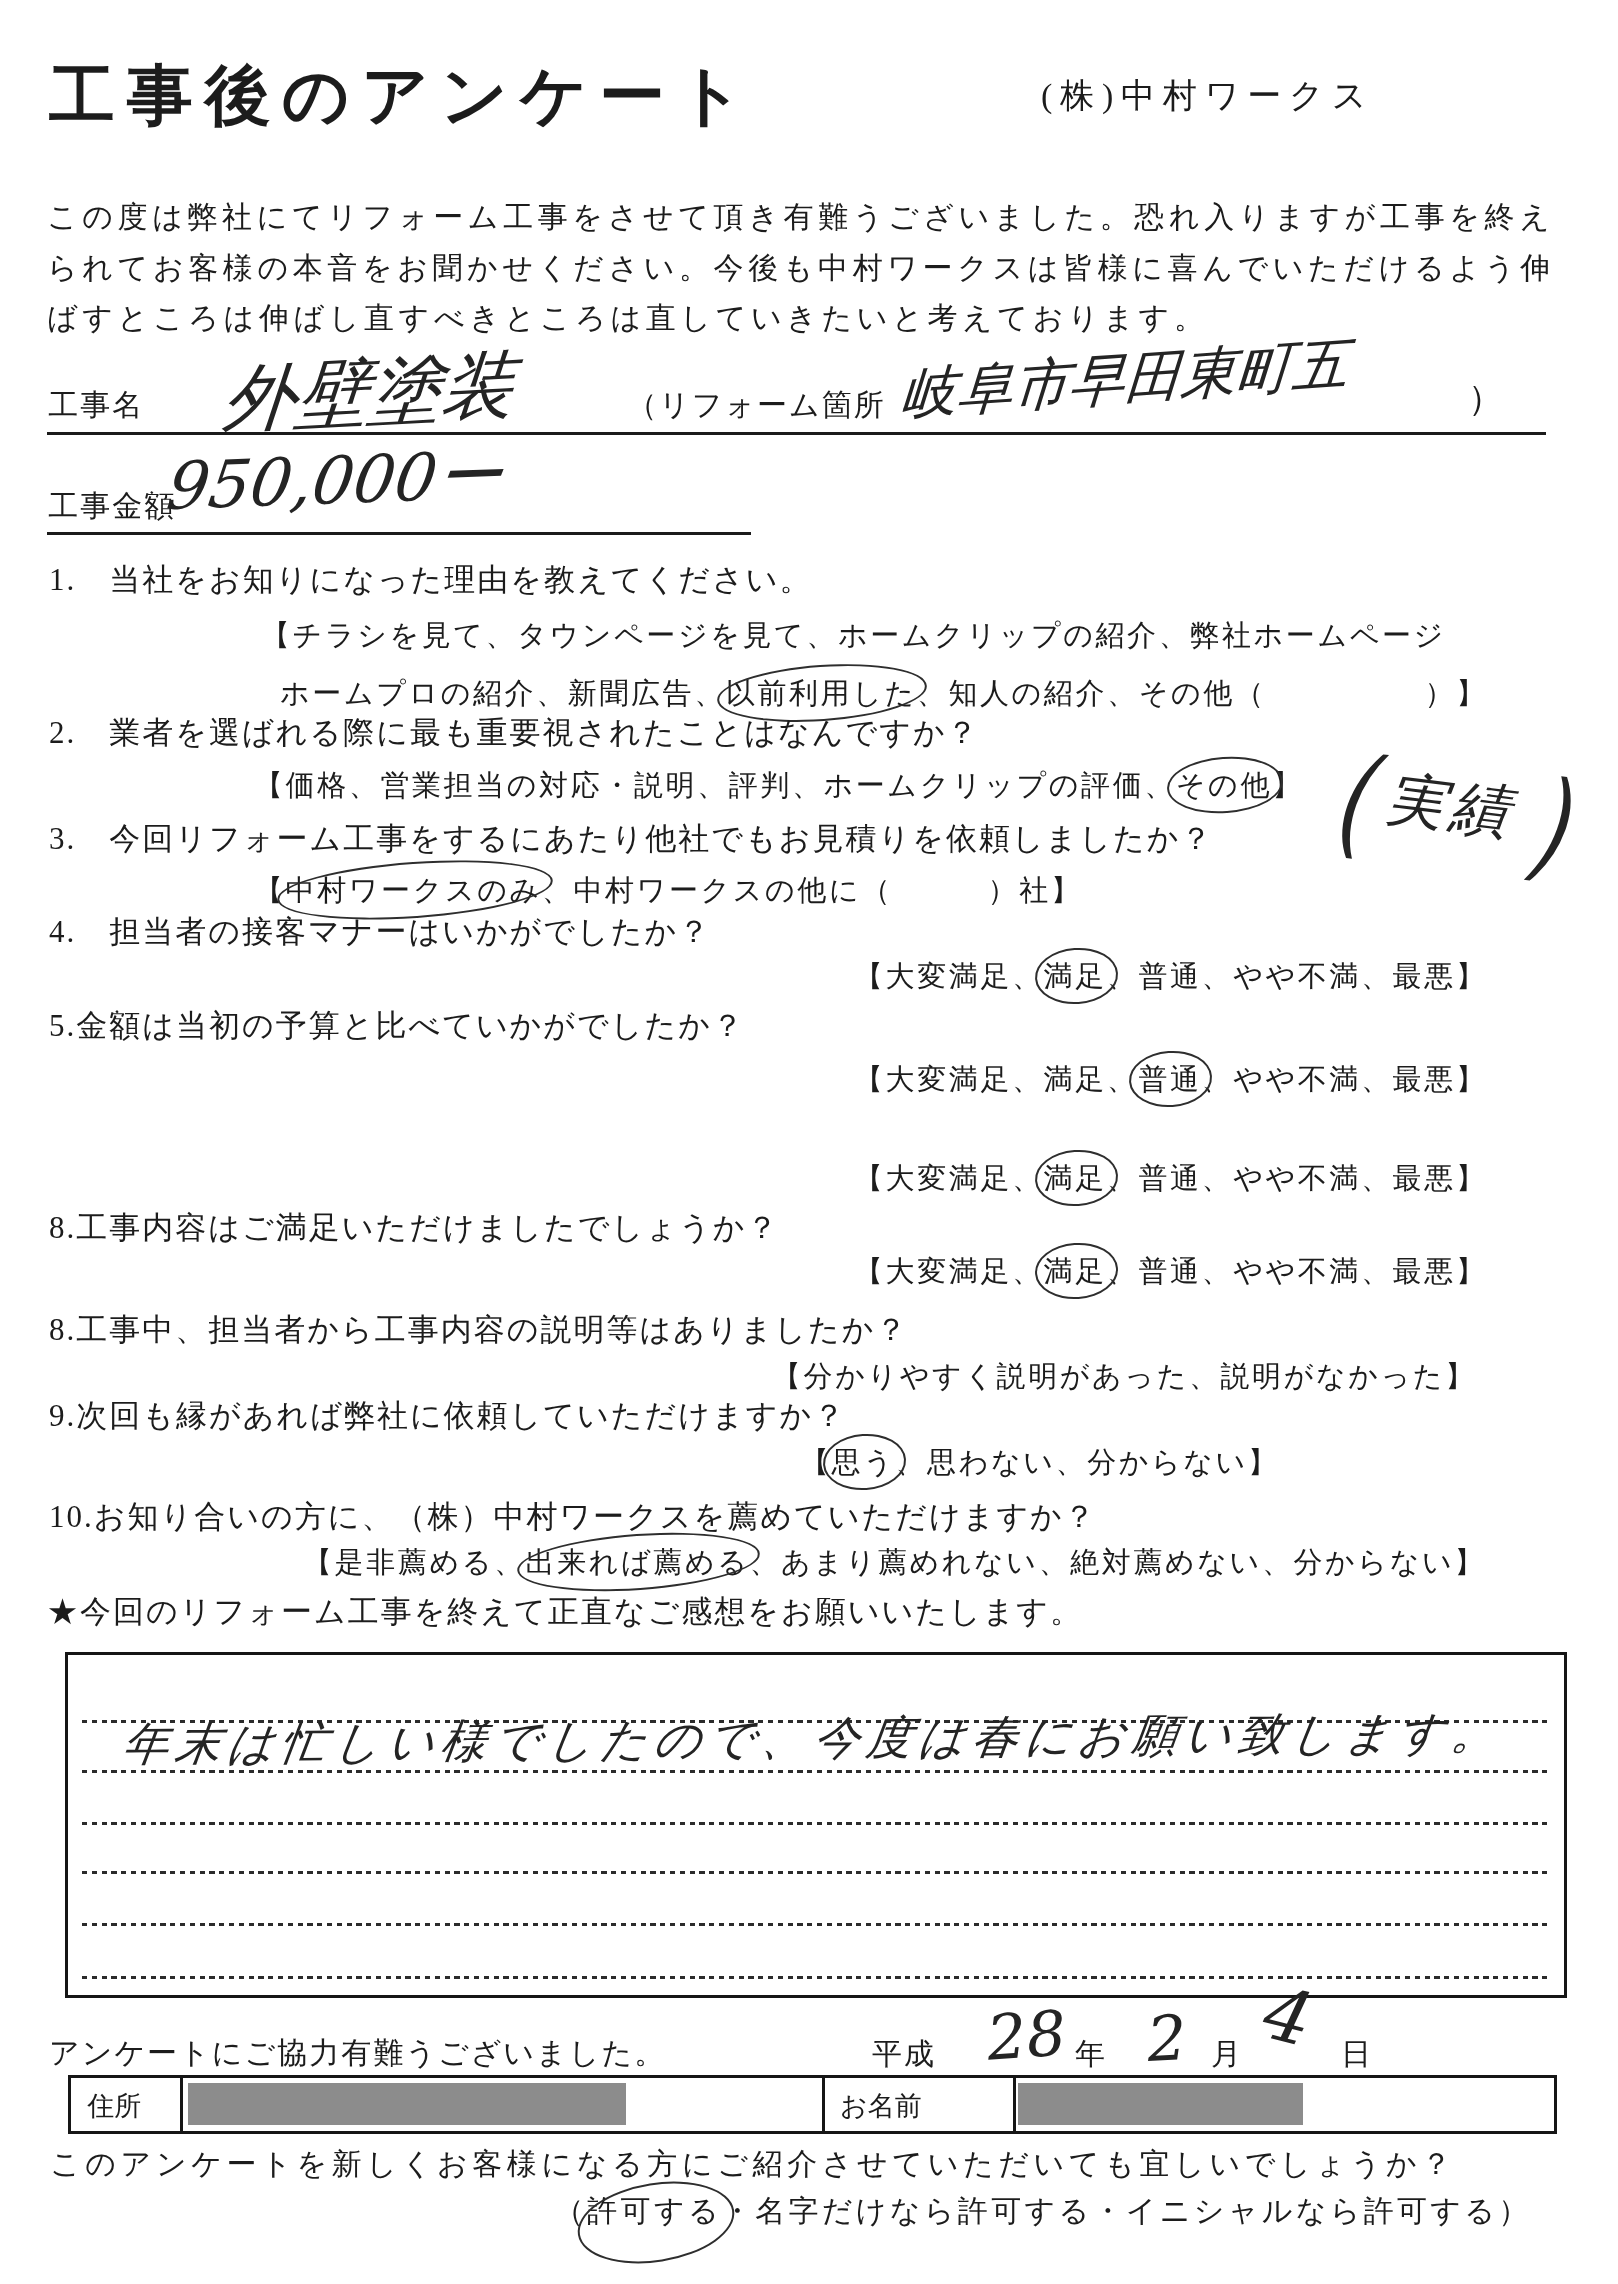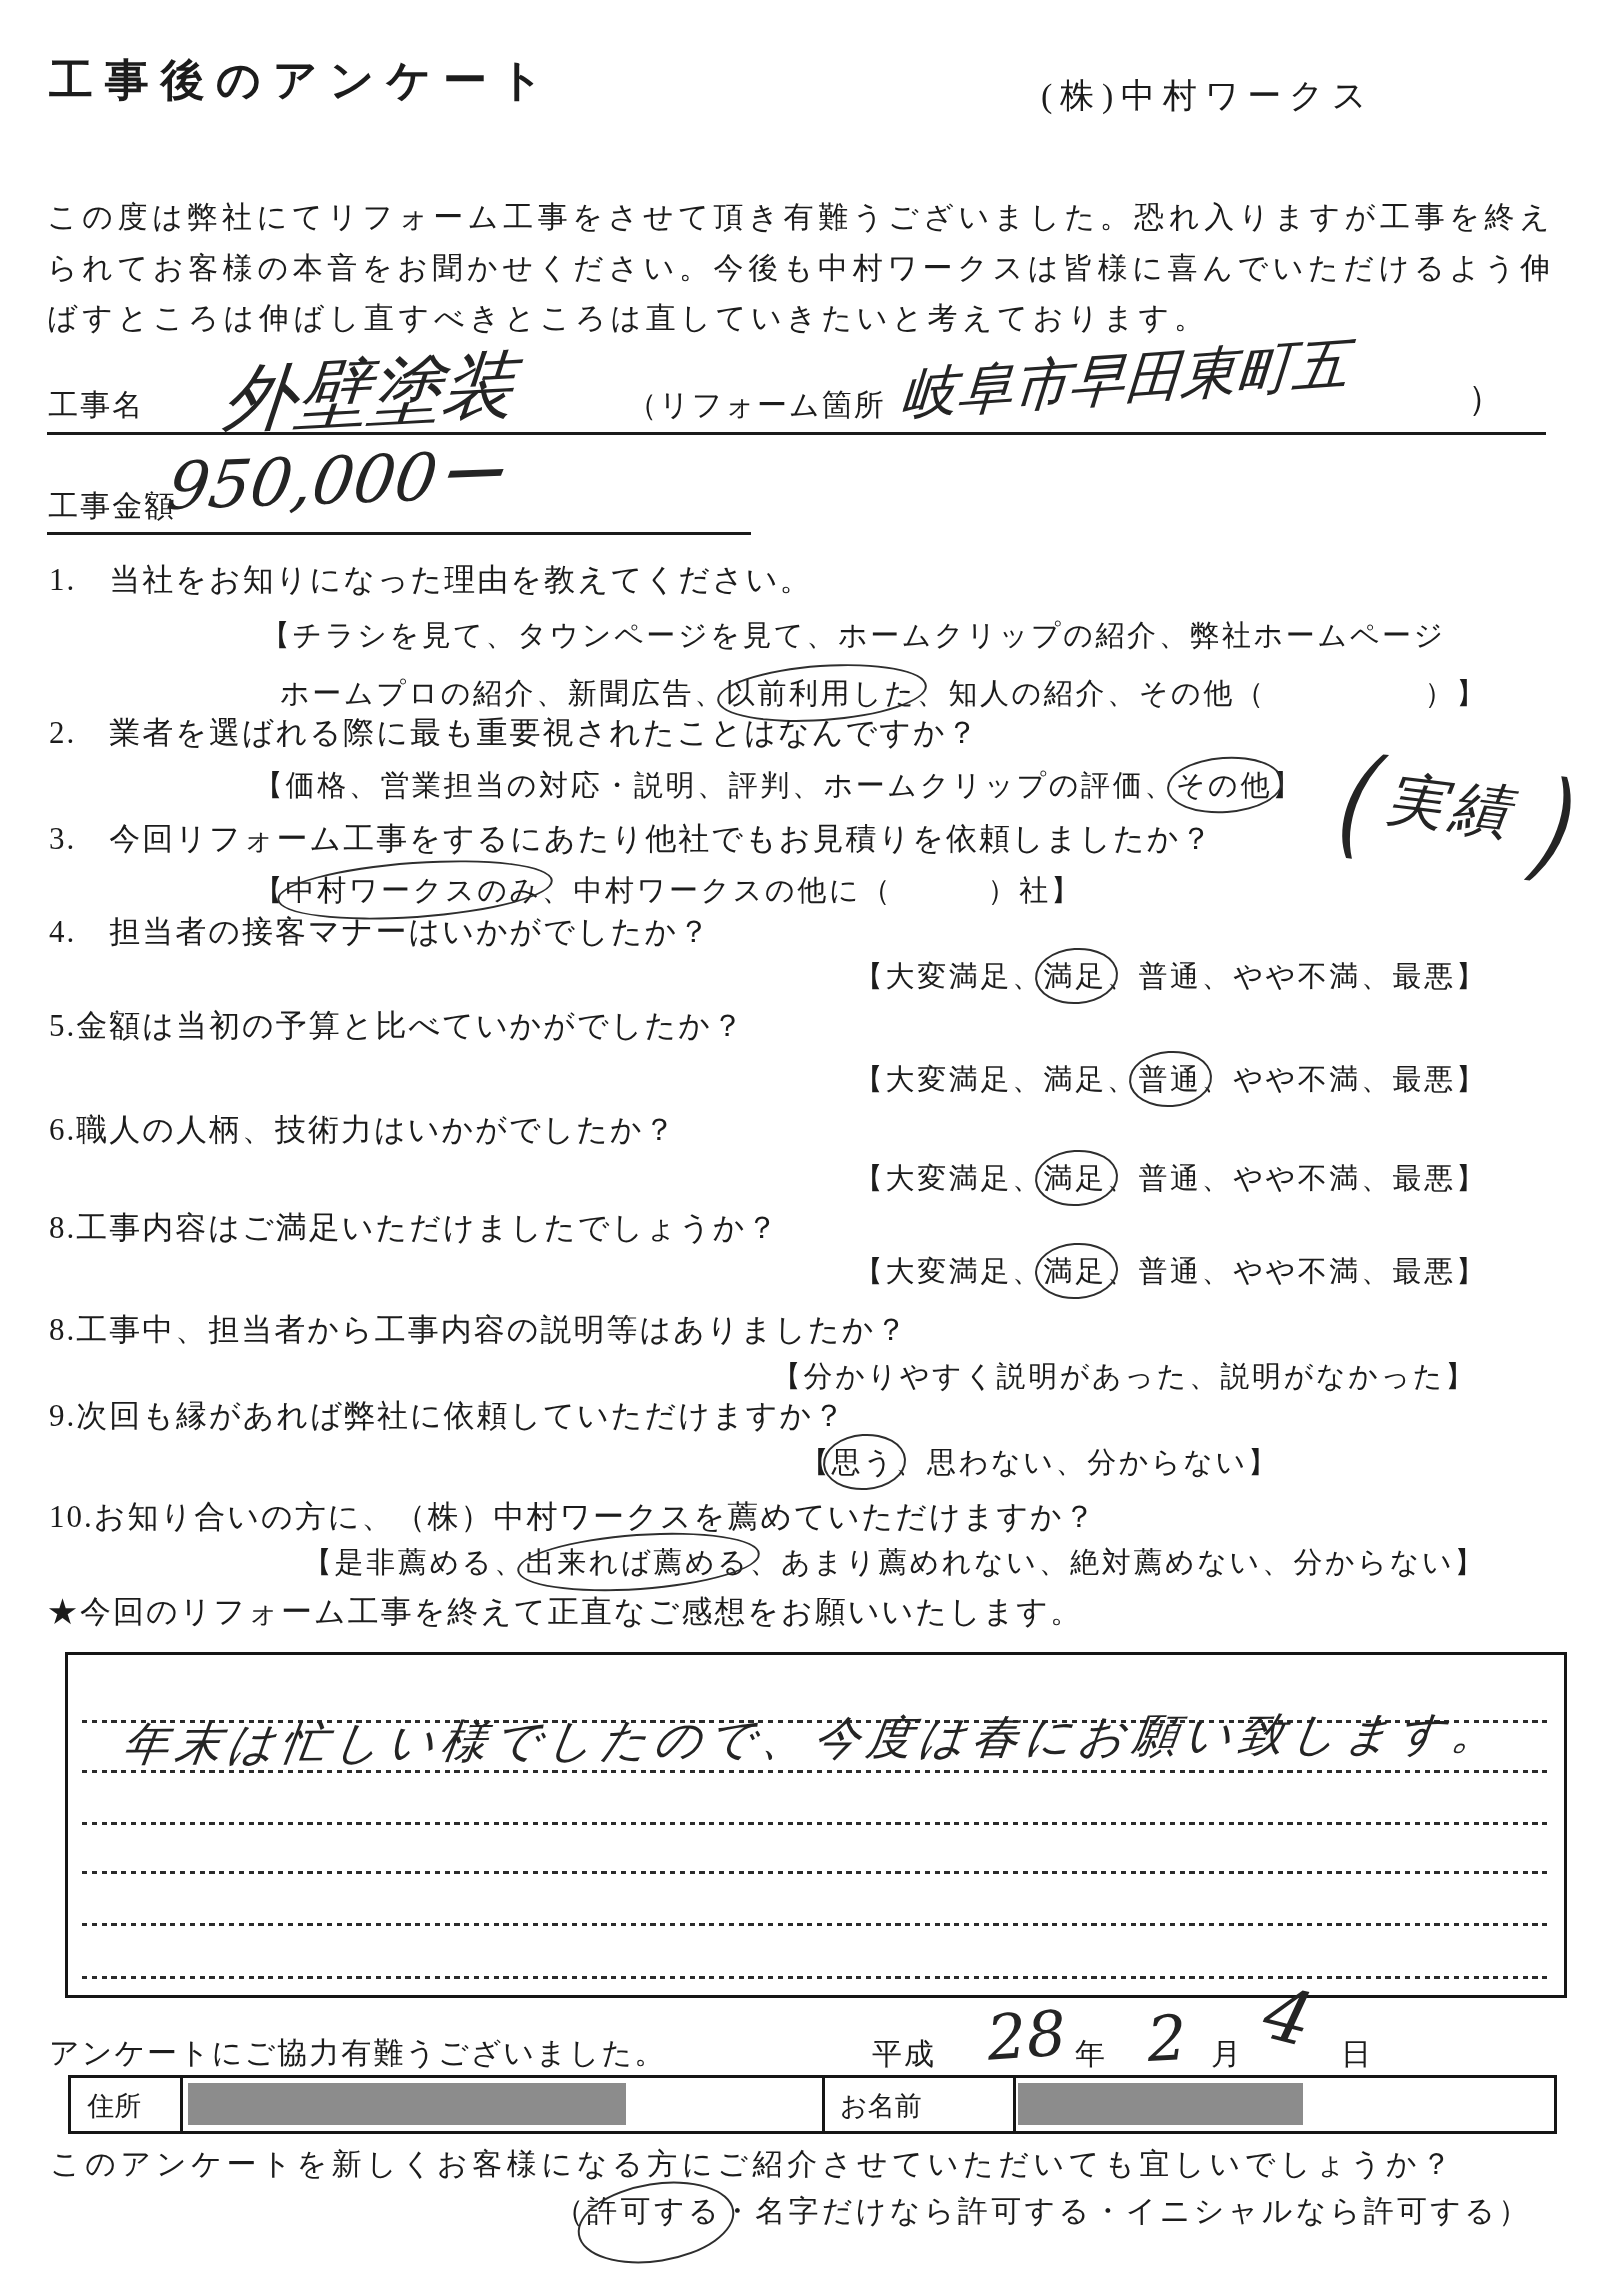--- a/index.html
+++ b/index.html
@@ -2,21 +2,21 @@
 <html style="font-size:10.4px"><head>
 <meta charset="utf-8">
 <style>
   html,body { margin:0; padding:0; background:#e8e8e8; }
   .page {
     position:relative; width:1619px; height:2284px; margin:0 auto;
     background:#ffffff; color:#1c1c1c; overflow:hidden;
     font-family:"Liberation Serif","DejaVu Serif",serif;
   }
   .abs { position:absolute; white-space:nowrap; }
-  .title { font-size:44px; font-weight:700; letter-spacing:11.7px; }
+  .title { font-size:66px; font-weight:700; letter-spacing:11.7px; }
   .company { font-size:34px; letter-spacing:7.8px; }
   .body-text { font-size:30px; letter-spacing:4.6px; }
   .q { font-size:31px; letter-spacing:2px; }
   .opts { font-size:29px; letter-spacing:2.6px; }
   .label { font-size:30px; letter-spacing:2px; }
   .rule-row { position:absolute; border-bottom:3.3px solid #1b1b1b; }
   .hw { font-family:"DejaVu Serif",serif; font-style:italic; color:#242424; }
   .circled { position:relative; display:inline-block; }
   .circled::after {
     content:""; position:absolute; inset:-9px -10.4px -6.5px -9px;
@@ -74,21 +74,20 @@
 
   <div class="abs q" style="left:49px; top:818px;">3.　今回リフォーム工事をするにあたり他社でもお見積りを依頼しましたか？</div>
   <div class="abs opts" style="left:254px; top:871px;"><span>【</span><span class="circled"><span>中村ワークスのみ</span></span><span>、中村ワークスの他に（　　　）社】</span></div>
 
   <div class="abs q" style="left:49px; top:911px;">4.　担当者の接客マナーはいかがでしたか？</div>
   <div class="abs opts" style="left:854px; top:957px;"><span>【大変満足、</span><span class="circled"><span>満足</span></span><span>、普通、やや不満、最悪】</span></div>
 
   <div class="abs q" style="left:49px; top:1005px;">5.金額は当初の予算と比べていかがでしたか？</div>
   <div class="abs opts" style="left:854px; top:1060px;"><span>【大変満足、満足、</span><span class="circled"><span>普通</span></span><span>、やや不満、最悪】</span></div>
 
-  <div class="abs q" style="left:49px; top:1109px;">6.職人の人柄、技術力はいかがでしたか？</div>
   <div class="abs opts" style="left:854px; top:1159px;"><span>【大変満足、</span><span class="circled"><span>満足</span></span><span>、普通、やや不満、最悪】</span></div>
 
   <div class="abs q" style="left:49px; top:1207px;">8.工事内容はご満足いただけましたでしょうか？</div>
   <div class="abs opts" style="left:854px; top:1252px;"><span>【大変満足、</span><span class="circled"><span>満足</span></span><span>、普通、やや不満、最悪】</span></div>
 
   <div class="abs q" style="left:49px; top:1309px;">8.工事中、担当者から工事内容の説明等はありましたか？</div>
   <div class="abs opts" style="left:772px; top:1357px;text-align:center;">【分かりやすく説明があった、説明がなかった】</div>
 
   <div class="abs q" style="left:49px; top:1395px;">9.次回も縁があれば弊社に依頼していただけますか？</div>
   <div class="abs opts" style="left:800px; top:1443px;"><span>【</span><span class="circled"><span>思う</span></span><span>、思わない、分からない】</span></div>

